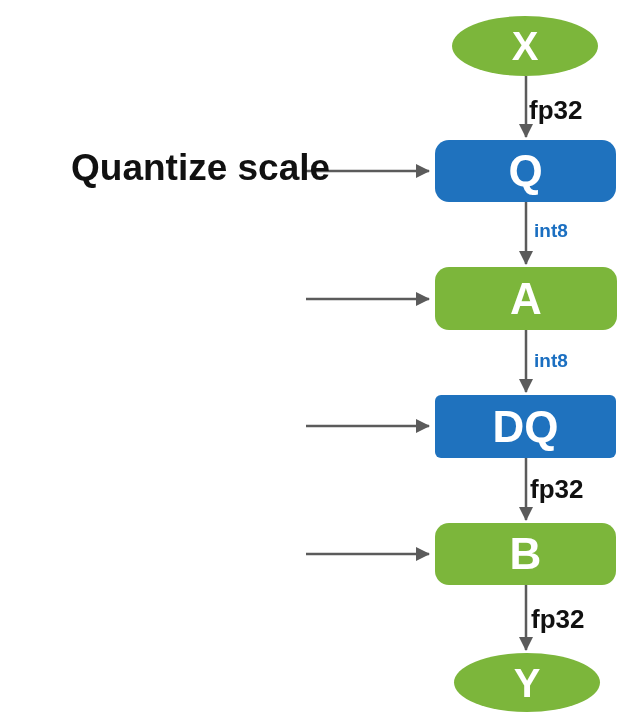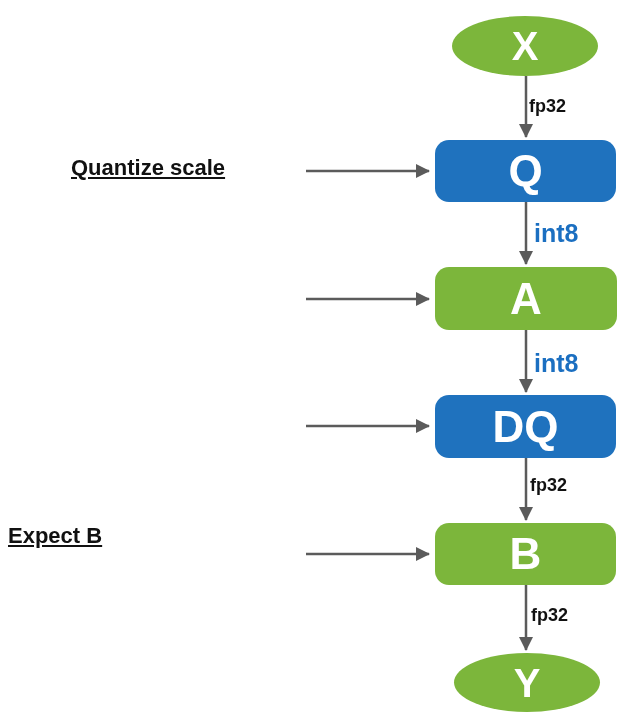--- a/index.html
+++ b/index.html
@@ -19,29 +19,28 @@
     color:#ffffff;
   }
   .node.rect    { border-radius:14px; }
   .node.ellipse { border-radius:50%; }
   .node.green   { background:var(--green,#7CB63B); }
   .node.blue    { background:var(--blue,#1F72BE); }
   .rect-label    { font-size:44px; font-weight:600; line-height:1; }
   .ellipse-label { font-size:40px; font-weight:600; line-height:1; }
 
   .edge-label { position:absolute; line-height:1; white-space:nowrap; }
-  .edge-label.fp32 { color:var(--text,#111111); font-size:18px; font-weight:600; }
-  .edge-label.int8 { color:var(--int8,#1B6FC1); font-size:25px; font-weight:700; }
+  .edge-label.fp32 { color:var(--text,#111111); font-size:26px; font-weight:600; }
+  .edge-label.int8 { color:var(--int8,#1B6FC1); font-size:19px; font-weight:700; }
 
   .annotation {
     position:absolute;
     color:var(--text,#111111);
-    font-size:22px; font-weight:600; line-height:32px;
+    font-size:37px; font-weight:600; line-height:32px;
     white-space:nowrap;
-    text-decoration:underline;
   }
 </style>
 </head>
 <body>
 
 <div class="canvas">
 
   <svg class="arrows" width="633" height="728" viewBox="0 0 633 728" aria-hidden="true">
     <defs>
       <marker id="ah" markerUnits="userSpaceOnUse" markerWidth="16" markerHeight="16" refX="13" refY="7" orient="auto">
@@ -66,21 +65,21 @@
   </div>
 
   <div class="node rect blue" style="left:435px; top:140px; width:181px; height:62px;">
     <span class="rect-label">Q</span>
   </div>
 
   <div class="node rect green" style="left:435px; top:267px; width:182px; height:63px;">
     <span class="rect-label">A</span>
   </div>
 
-  <div class="node rect blue" style="left:435px; top:395px; width:181px; height:63px;">
+  <div class="node rect blue" style="left:435px; top:395px; width:181px; height:63px;border-radius:6px;">
     <span class="rect-label">DQ</span>
   </div>
 
   <div class="node rect green" style="left:435px; top:523px; width:181px; height:62px;">
     <span class="rect-label">B</span>
   </div>
 
   <div class="node ellipse green" style="left:454px; top:653px; width:146px; height:59px;">
     <span class="ellipse-label">Y</span>
   </div>
@@ -91,16 +90,15 @@
   <span class="edge-label fp32" style="left:530px; top:476px;">fp32</span>
   <span class="edge-label fp32" style="left:531px; top:606px;">fp32</span>
 
   <div class="annotation" style="left:71px; top:152px;">
     <span>Quantize scale</span>
   </div>
 
 
 
   <div class="annotation" style="left:8px; top:520px;">
-    <div>Expect B</div>
   </div>
 
 </div>
 
 </body></html>

